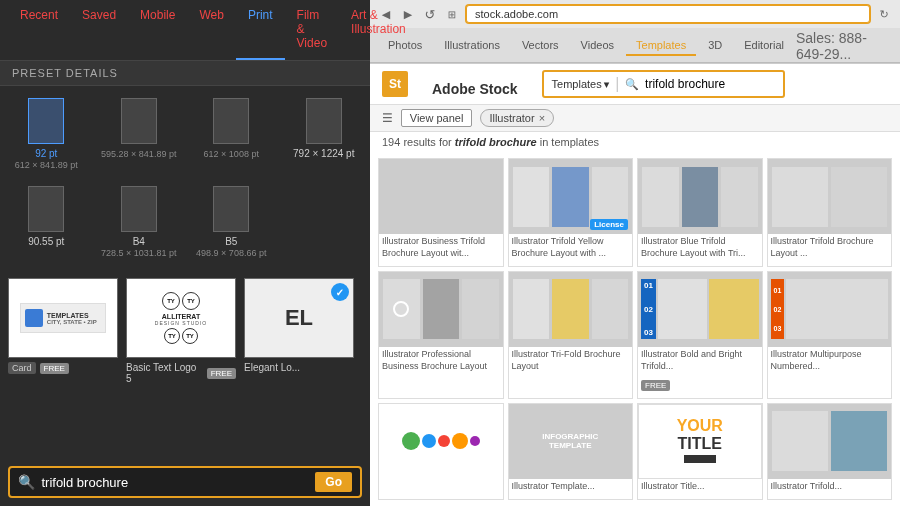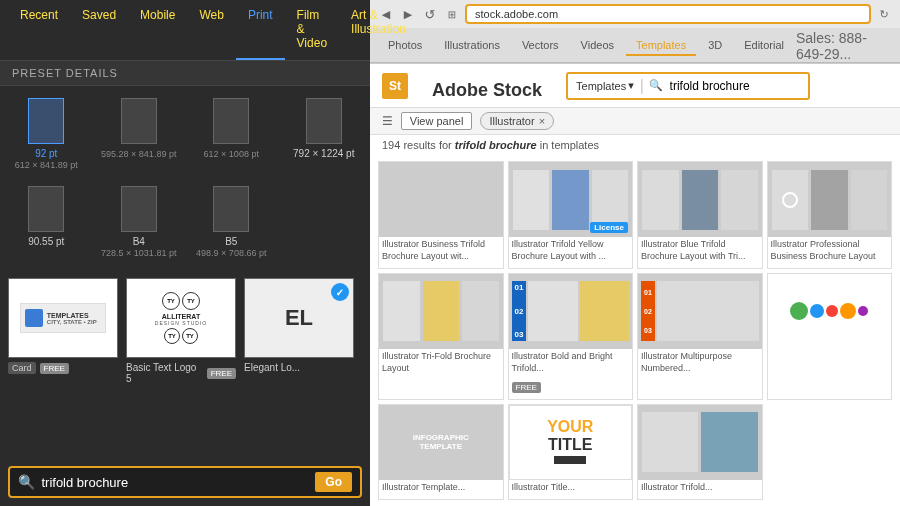--- a/index.html
+++ b/index.html
@@ -17,21 +17,21 @@
     }
 
     .left-tabs {
       display: flex;
       border-bottom: 1px solid #444;
       padding: 0 8px;
       background: #2b2b2b;
     }
 
     .left-tab {
-      color: #fde047;
+      color: #ef4444;
       font-size: 12px;
       padding: 8px 12px;
       cursor: pointer;
       border-bottom: 2px solid transparent;
     }
 
     .left-tab.active {
       color: #4d9cff;
       border-bottom: 2px solid #4d9cff;
     }
@@ -265,21 +265,21 @@
       color: #fff;
       display: flex;
       align-items: center;
       justify-content: center;
       font-weight: bold;
       font-size: 12px;
       border-radius: 2px;
     }
 
     .stock-title {
-      font-size: 18px;
+      font-size: 14px;
       color: #333;
       font-weight: bold;
       margin-top: 10px;
     }
 
     .stock-search-bar {
       display: flex;
       align-items: center;
       border: 2px solid #e8a020;
       border-radius: 3px;
@@ -683,20 +683,29 @@
       <div class="img-placeholder img-teal">
         <div style="display:flex;gap:3px;align-items:center;padding:4px;width:100%;">
           <div style="flex:1;height:60px;background:rgba(255,255,255,0.3);"></div>
           <div style="flex:1;height:60px;background:rgba(0,50,100,0.4);"></div>
           <div style="flex:1;height:60px;background:rgba(255,255,255,0.2);"></div>
         </div>
       </div>
       <div class="img-caption">Illustrator Blue Trifold Brochure Layout with Tri...</div>
     </div>
 
+    <div class="grid-item">
+      <div class="img-placeholder img-gray">
+        <div style="display:flex;gap:3px;align-items:center;padding:4px;width:100%;">
+          <div style="flex:1;height:60px;background:rgba(255,255,255,0.3);"></div>
+          <div style="flex:1;height:60px;background:rgba(255,255,255,0.15);"></div>
+        </div>
+      </div>
+      <div class="img-caption">Illustrator Trifold Brochure Layout ...</div>
+    </div>
 
     <div class="grid-item">
       <div class="img-placeholder img-neutral">
         <div style="display:flex;gap:3px;align-items:center;padding:4px;width:100%;">
           <div style="flex:1;height:60px;background:rgba(255,255,255,0.3);display:flex;align-items:center;justify-content:center;">
             <div style="width:16px;height:16px;border:2px solid white;border-radius:50%;"></div>
           </div>
           <div style="flex:1;height:60px;background:rgba(0,0,0,0.2);"></div>
           <div style="flex:1;height:60px;background:rgba(255,255,255,0.15);"></div>
         </div>

